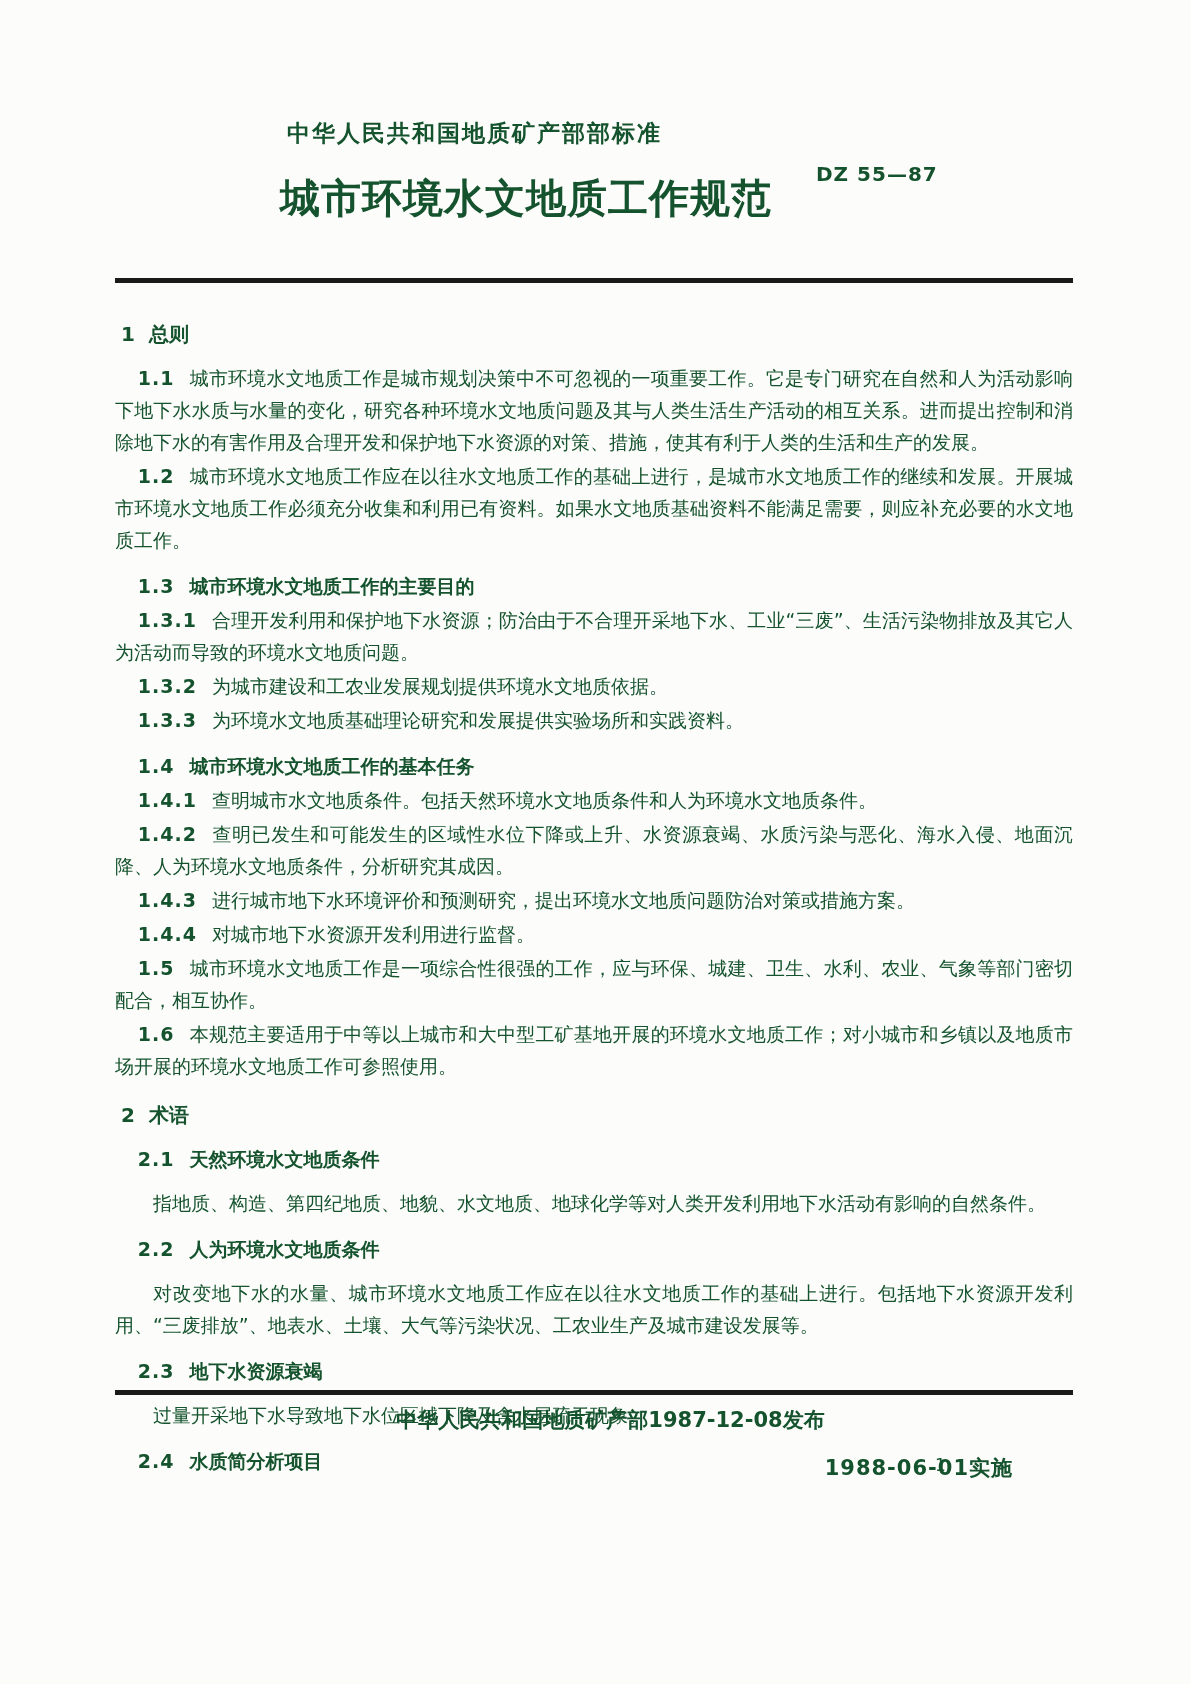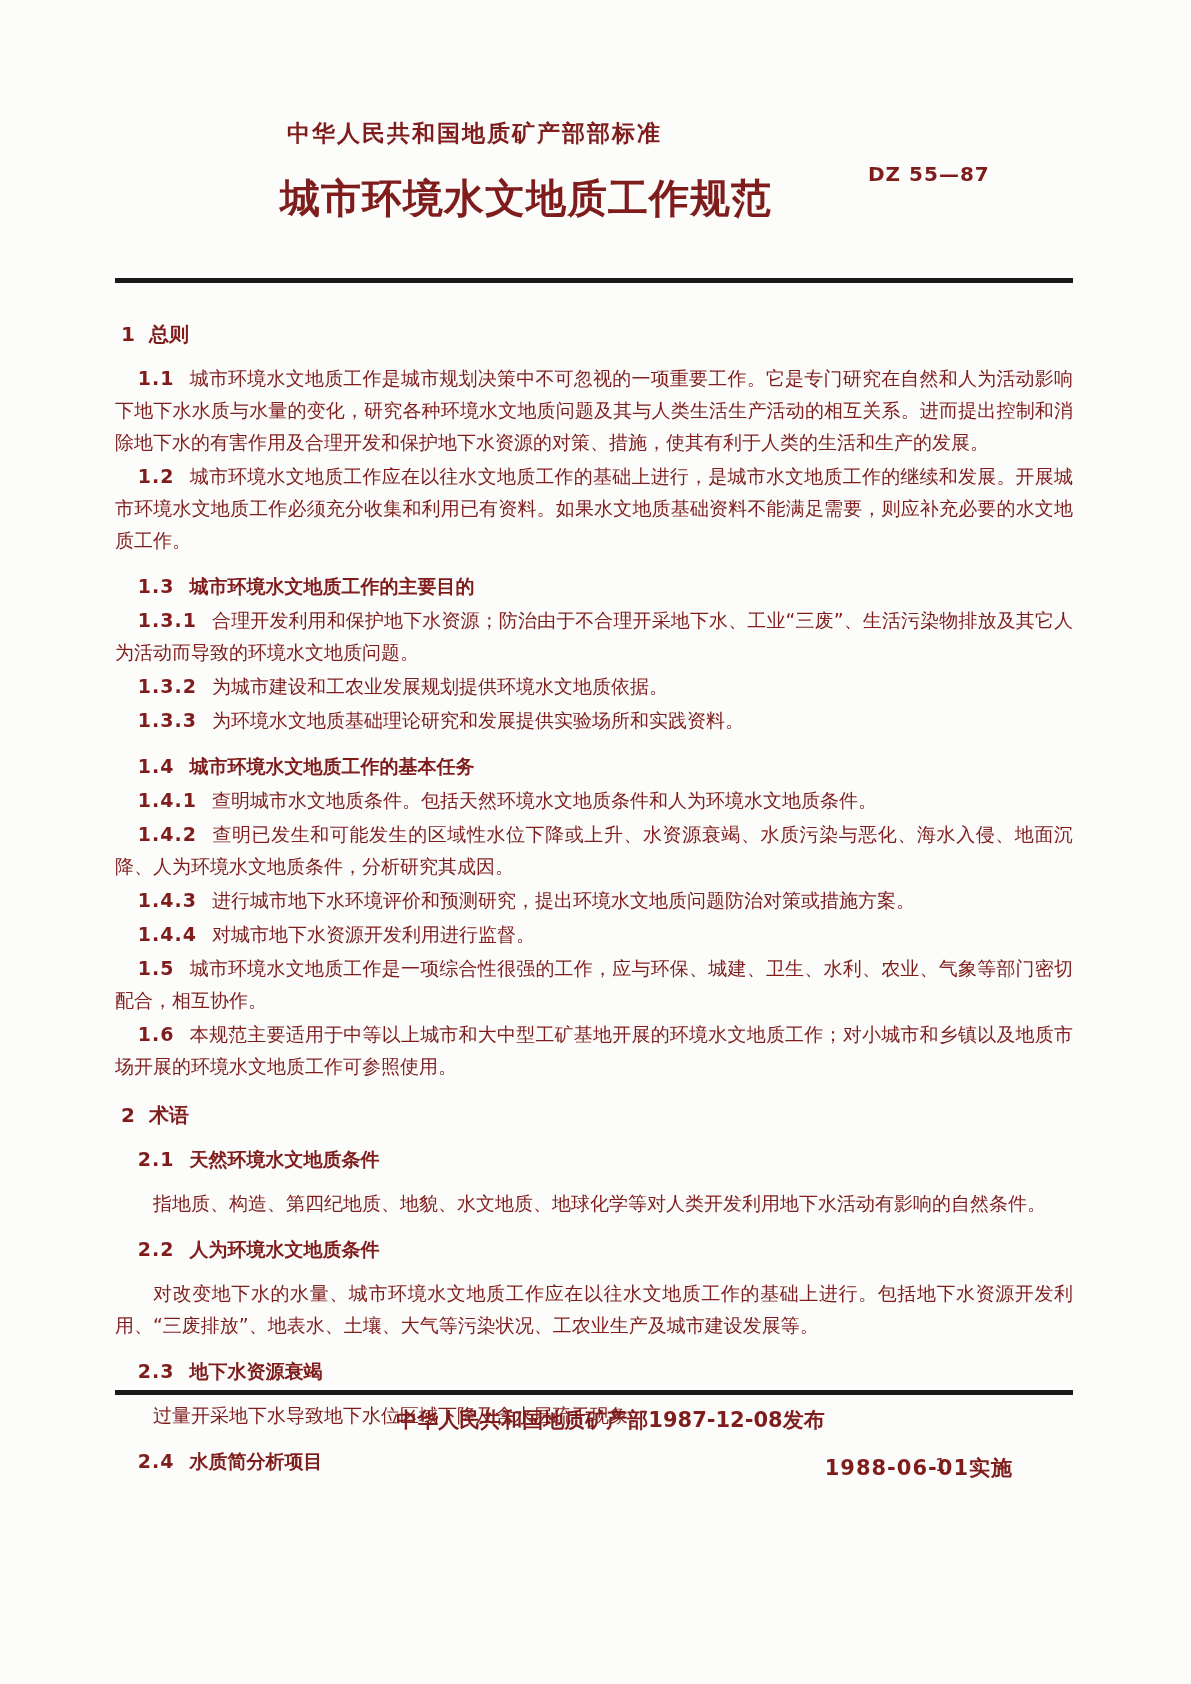--- a/index.html
+++ b/index.html
@@ -3,35 +3,35 @@
 <meta charset="utf-8">
 <style>
   * { box-sizing: border-box; }
   html, body { margin: 0; padding: 0; background: #777; }
   .page {
     position: relative;
     width: 1191px;
     height: 1684px;
     margin: 0 auto;
     background: #fcfcfa;
-    color: #7f1d1d;
+    color: #14532d;
     font-family: "DejaVu Sans", sans-serif;
     padding: 0 118px 0 115px;
     overflow: hidden;
   }
   
   .org-line {
     margin: 118px 0 0 172px;
     font-size: 23px;
     font-weight: bold;
     letter-spacing: 2px;
   }
   .std-no {
     position: absolute;
-    left: 868px;
+    left: 816px;
     top: 162px;
     font-size: 20px;
     font-weight: bold;
     letter-spacing: 1px;
   }
   .doc-title {
     margin: 22px 0 0 165px;
     font-size: 40px;
     font-weight: bold;
     letter-spacing: 1px;

